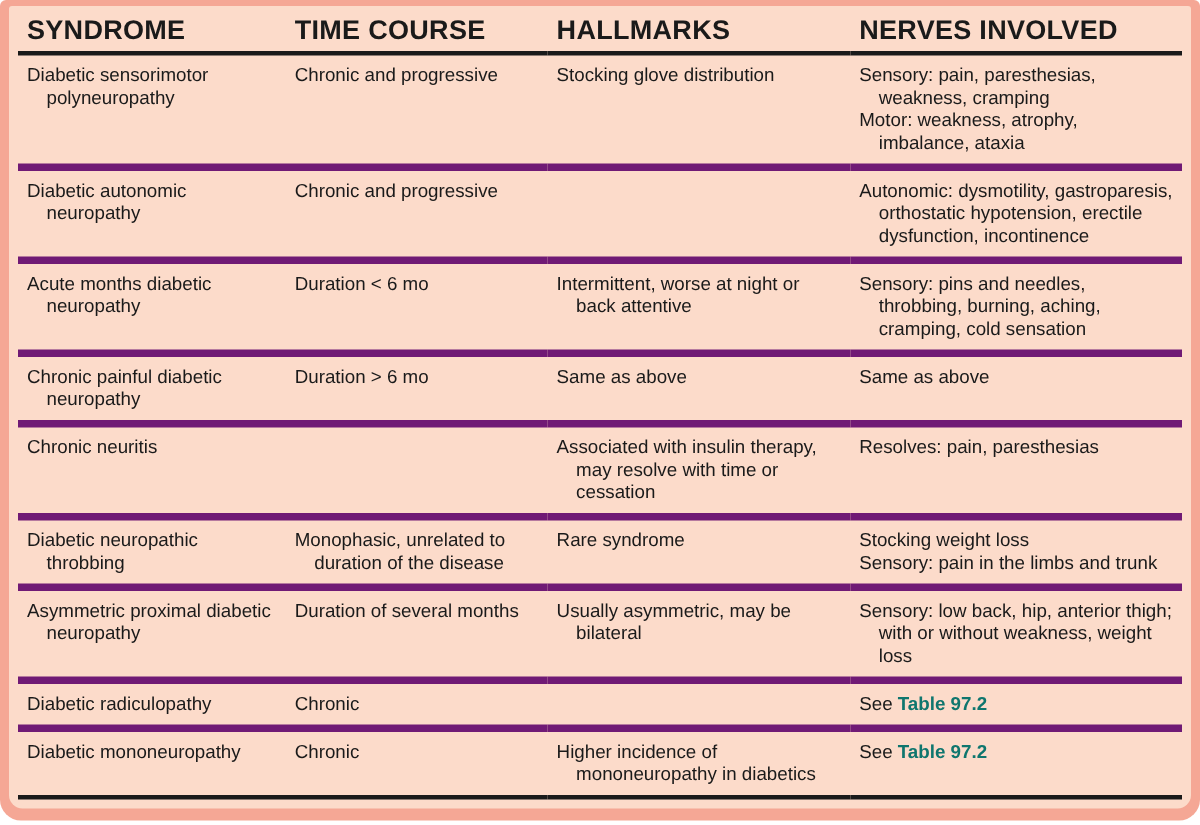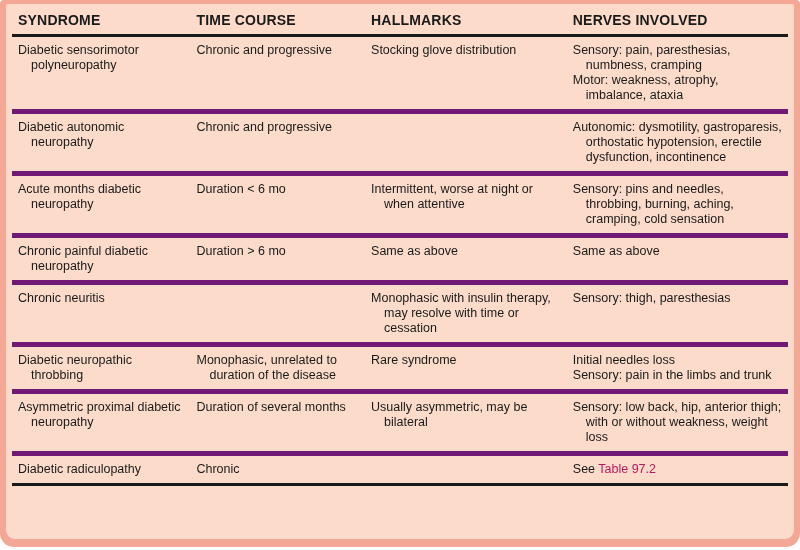--- a/index.html
+++ b/index.html
@@ -32,42 +32,43 @@
     font-size: 12.5px;
     line-height: 15px;
     border-bottom: 3px solid #1a1a1a;    
   }
   col.c1 { width: 23%; }
   col.c2 { width: 22.5%; }
   col.c3 { width: 26%; }
   col.c4 { width: 28.5%; }
   th {
     text-align: left;
-    font-size: 14px;
+    font-size: 18px;
     font-weight: bold;
     letter-spacing: 0.2px;
     padding: 7px 6px 6px 6px;
     border-bottom: 3px solid #1a1a1a;    
     white-space: nowrap;
   }
   td {
     vertical-align: top;
     padding: 6px 6px 6px 6px;
   }
   tbody tr + tr td {
     border-top: 5px solid #701a75;       
   }
   .hang {                                 
     padding-left: 13px;
     text-indent: -13px;
   }
   a.ref {
-    color: #be185d;
+    color: #0f766e;
     text-decoration: none;
     cursor: pointer;
+    font-weight: bold;
   }
 </style>
 </head>
 <body>
 
 <div class="card">
   <div class="inner">
     <table class="syn">
       <colgroup>
         <col class="c1">
@@ -88,21 +89,21 @@
           <td>
               <div class="hang">Diabetic sensorimotor polyneuropathy</div>
             </td>
           <td>
               <div class="hang">Chronic and progressive</div>
             </td>
           <td>
               <div class="hang">Stocking glove distribution</div>
             </td>
           <td>
-            <div class="hang">Sensory: pain, paresthesias, numbness, cramping</div>
+            <div class="hang">Sensory: pain, paresthesias, weakness, cramping</div>
             <div class="hang">Motor: weakness, atrophy, imbalance, ataxia</div>
           </td>
         </tr>
         <tr>
           <td>
               <div class="hang">Diabetic autonomic neuropathy</div>
             </td>
           <td>
               <div class="hang">Chronic and progressive</div>
             </td>
@@ -114,21 +115,21 @@
           </td>
         </tr>
         <tr>
           <td>
               <div class="hang">Acute months diabetic neuropathy</div>
             </td>
           <td>
               <div class="hang">Duration &lt; 6 mo</div>
             </td>
           <td>
-              <div class="hang">Intermittent, worse at night or when attentive</div>
+              <div class="hang">Intermittent, worse at night or back attentive</div>
             </td>
           <td>
             <div class="hang">Sensory: pins and needles, throbbing, burning, aching, cramping, cold sensation</div>
           </td>
         </tr>
         <tr>
           <td>
               <div class="hang">Chronic painful diabetic neuropathy</div>
             </td>
           <td>
@@ -142,38 +143,38 @@
           </td>
         </tr>
         <tr>
           <td>
               <div class="hang">Chronic neuritis</div>
             </td>
           <td>
               <div class="hang"></div>
             </td>
           <td>
-              <div class="hang">Monophasic with insulin therapy, may resolve with time or cessation</div>
-            </td>
-          <td>
-            <div class="hang">Sensory: thigh, paresthesias</div>
+              <div class="hang">Associated with insulin therapy, may resolve with time or cessation</div>
+            </td>
+          <td>
+            <div class="hang">Resolves: pain, paresthesias</div>
           </td>
         </tr>
         <tr>
           <td>
               <div class="hang">Diabetic neuropathic throbbing</div>
             </td>
           <td>
               <div class="hang">Monophasic, unrelated to duration of the disease</div>
             </td>
           <td>
               <div class="hang">Rare syndrome</div>
             </td>
           <td>
-            <div class="hang">Initial needles loss</div>
+            <div class="hang">Stocking weight loss</div>
             <div class="hang">Sensory: pain in the limbs and trunk</div>
           </td>
         </tr>
         <tr>
           <td>
               <div class="hang">Asymmetric proximal diabetic neuropathy</div>
             </td>
           <td>
               <div class="hang">Duration of several months</div>
             </td>
@@ -186,20 +187,34 @@
         </tr>
         <tr>
           <td>
               <div class="hang">Diabetic radiculopathy</div>
             </td>
           <td>
               <div class="hang">Chronic</div>
             </td>
           <td>
               <div class="hang"></div>
+            </td>
+          <td>
+            <div class="hang"><span>See </span><a class="ref">Table 97.2</a></div>
+          </td>
+        </tr>
+        <tr>
+          <td>
+              <div class="hang">Diabetic mononeuropathy</div>
+            </td>
+          <td>
+              <div class="hang">Chronic</div>
+            </td>
+          <td>
+              <div class="hang">Higher incidence of mononeuropathy in diabetics</div>
             </td>
           <td>
             <div class="hang"><span>See </span><a class="ref">Table 97.2</a></div>
           </td>
         </tr>
       </tbody>
     </table>
   </div>
 </div>
 

